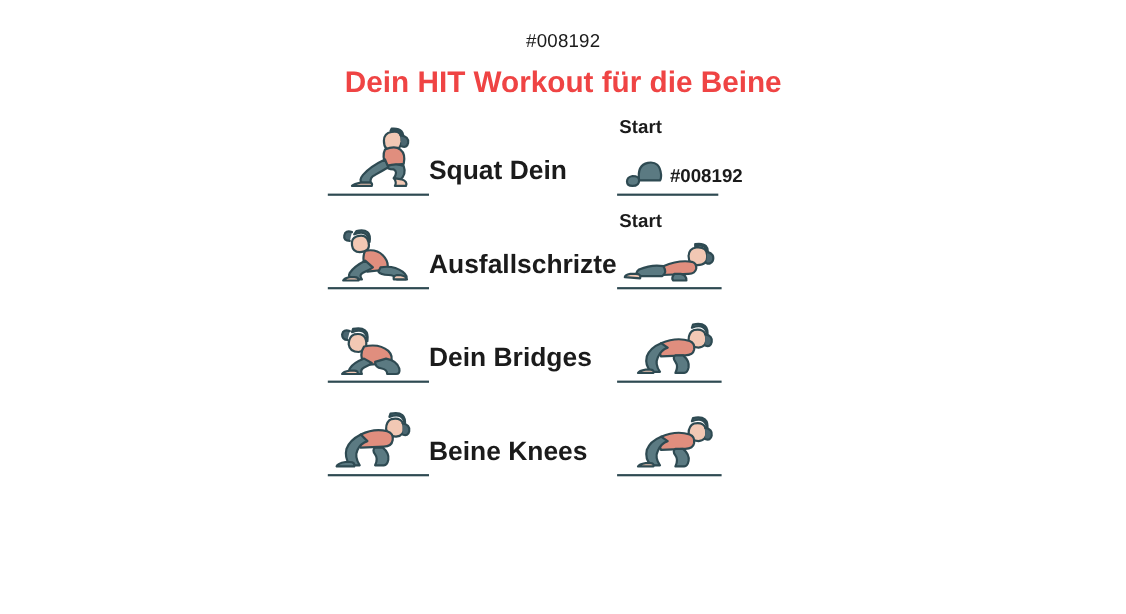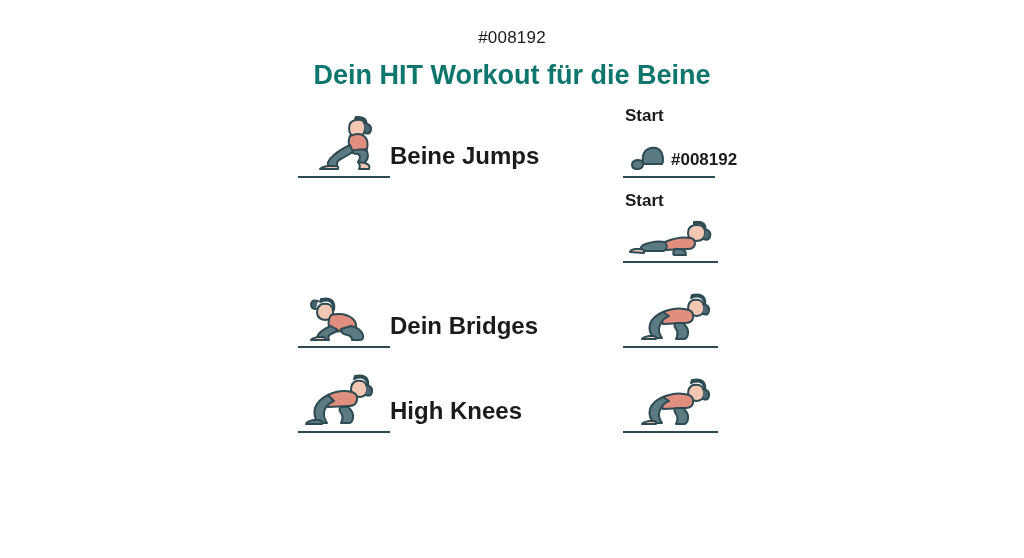--- a/index.html
+++ b/index.html
@@ -32,39 +32,39 @@
     letter-spacing: 0.2px;
   }
   .title {
     position: absolute;
     top: 38px;
     left: 0;
     width: 100%;
     text-align: center;
     font-size: 27px;
     font-weight: bold;
-    color: #0f766e;
+    color: #ef4444;
   }
   .rows {
     position: absolute;
     top: 88px;
     left: 0;
     width: 1024px;
   }
   .row {
     position: relative;
     height: 85px;
   }
   .cell {
     position: absolute;
     width: 150px;
     height: 80px;
   }
   .cell.left  { left: 298px; }
-  .cell.right { left: 623px; }
+  .cell.right { left: 561px; }
 
   .figure-wrap {
     position: absolute;
     left: 0;
     bottom: 16px;
     width: 95px;
     height: 62px;
   }
   .figure-wrap svg {
     display: block;
@@ -129,38 +129,56 @@
               <path d="M66 11 q8 1 7 7 q-1 5 -6 3" fill="#4a6670"></path>
               <path d="M52 24 q9 -4 14 0 q5 4 3 13 l-16 2 q-4 -9 -1 -15 z" fill="#e08e7e"></path>
               <path d="M53 39 q10 -3 16 0 q3 8 -4 13 l-5 -2 q4 -6 0 -8 q-6 0 -7 -3 z" fill="#5b7a82"></path>
               <path d="M52 33 q-13 6 -20 14 q-4 5 -1 7 l8 0 q-1 -5 4 -7 q7 -4 12 -7 z" fill="#5b7a82"></path>
               <path d="M30 54 q-6 1 -8 3 l18 0 q1 -3 -2 -3 z" fill="#f2c8b4"></path>
               <path d="M60 50 q3 4 1 7 l10 0 q2 -4 -4 -6 z" fill="#f2c8b4"></path>
             </g>
           </svg>
         </div>
         <div class="ground"></div>
-        <div class="label">Beine Jumps</div>
+        <div class="label">Squat Dein</div>
       </div>
       <div class="cell right">
         <div class="start-label">Start</div>
         <div class="figure-wrap">
           <svg viewBox="0 0 95 62">
             <g stroke="#2e4a52" stroke-width="2" fill="none" stroke-linejoin="round" stroke-linecap="round">
               <path d="M20 52 q-2 -14 8 -16 q11 -2 12 11 q0 4 -1 5 z" fill="#5b7a82"></path>
               <path d="M14 48 q-5 1 -5 5 q0 4 5 4 q6 0 6 -5 q0 -4 -6 -4 z" fill="#5b7a82"></path>
             </g>
           </svg>
         </div>
         <div class="ground"></div>
         <div class="code-inline">#008192</div>
       </div>
     </div>
 
     <div class="row">
+      <div class="cell left">
+        <div class="figure-wrap">
+          <svg viewBox="0 0 95 62">
+            <g stroke="#2e4a52" stroke-width="2" fill="none" stroke-linejoin="round" stroke-linecap="round">
+              <path d="M26 18 q9 -3 11 5 q2 8 -6 9 q-8 1 -9 -6 q-1 -6 4 -8 z" fill="#f2c8b4"></path>
+              <path d="M24 16 q12 -5 14 7 q2 -13 -12 -10 z" fill="#4a6670"></path>
+              <path d="M22 14 q-6 -2 -7 3 q-1 5 5 5" fill="#4a6670"></path>
+              <path d="M34 31 q10 -2 16 4 q6 6 4 13 l-18 2 q-6 -11 -2 -19 z" fill="#e08e7e"></path>
+              <path d="M48 46 q12 -2 20 4 q5 4 3 7 l-8 0 q-2 -4 -8 -4 q-7 0 -9 -3 z" fill="#5b7a82"></path>
+              <path d="M34 40 q-10 5 -14 11 q-2 4 2 6 l9 0 q-3 -4 1 -6 q6 -3 9 -5 z" fill="#5b7a82"></path>
+              <path d="M63 53 q8 0 9 4 l-12 0 q-1 -3 3 -4 z" fill="#f2c8b4"></path>
+              <path d="M20 55 q-5 1 -6 3 l14 0 q0 -3 -4 -3 z" fill="#f2c8b4"></path>
+            </g>
+          </svg>
+        </div>
+        <div class="ground"></div>
+        <div class="label">Ausfallschrizte</div>
+      </div>
       <div class="cell right">
         <div class="start-label">Start</div>
         <div class="figure-wrap">
           <svg viewBox="0 0 95 62">
             <g stroke="#2e4a52" stroke-width="2" fill="none" stroke-linejoin="round" stroke-linecap="round">
               <path d="M72 28 q10 -1 10 8 q0 8 -9 8 q-8 0 -8 -8 q0 -7 7 -8 z" fill="#f2c8b4"></path>
               <path d="M71 27 q12 -3 11 9 q3 -13 -11 -11 z" fill="#4a6670"></path>
               <path d="M82 32 q7 2 5 8 q-2 4 -6 2" fill="#4a6670"></path>
               <path d="M42 45 q14 -6 26 -4 q4 1 4 6 q-1 5 -7 5 l-24 1 q-4 -4 1 -8 z" fill="#e08e7e"></path>
               <path d="M20 48 q12 -5 22 -3 q4 6 -1 9 l-22 0 q-3 -3 1 -6 z" fill="#5b7a82"></path>
@@ -219,21 +237,21 @@
               <path d="M56 12 q13 -5 14 8 q2 -14 -13 -11 z" fill="#4a6670"></path>
               <path d="M68 18 q7 1 6 7 q-1 5 -6 3" fill="#4a6670"></path>
               <path d="M30 28 q12 -6 24 -3 q6 2 5 8 q-1 6 -8 6 l-21 1 q-4 -7 0 -12 z" fill="#e08e7e"></path>
               <path d="M30 28 q-10 5 -13 13 q-2 8 3 15 l9 0 q-5 -8 -2 -14 q3 -6 9 -8 z" fill="#5b7a82"></path>
               <path d="M50 40 q6 5 5 11 q-1 5 -4 5 l-8 0 q3 -6 0 -10 q-3 -4 0 -6 z" fill="#5b7a82"></path>
               <path d="M16 53 q-7 1 -8 4 l16 0 q1 -4 -4 -4 z" fill="#5b7a82"></path>
             </g>
           </svg>
         </div>
         <div class="ground"></div>
-        <div class="label">High Knees</div>
+        <div class="label">Beine Knees</div>
       </div>
       <div class="cell right">
         <div class="start-label"></div>
         <div class="figure-wrap">
           <svg viewBox="0 0 95 62">
             <g stroke="#2e4a52" stroke-width="2" fill="none" stroke-linejoin="round" stroke-linecap="round">
               <path d="M70 18 q10 -2 11 7 q1 8 -7 9 q-8 0 -9 -7 q0 -7 5 -9 z" fill="#f2c8b4"></path>
               <path d="M68 16 q13 -5 14 8 q2 -14 -13 -11 z" fill="#4a6670"></path>
               <path d="M80 22 q7 1 6 7 q-1 5 -6 3" fill="#4a6670"></path>
               <path d="M40 30 q14 -6 26 -2 q5 2 4 8 q-1 5 -8 5 l-22 1 q-4 -7 0 -12 z" fill="#e08e7e"></path>

